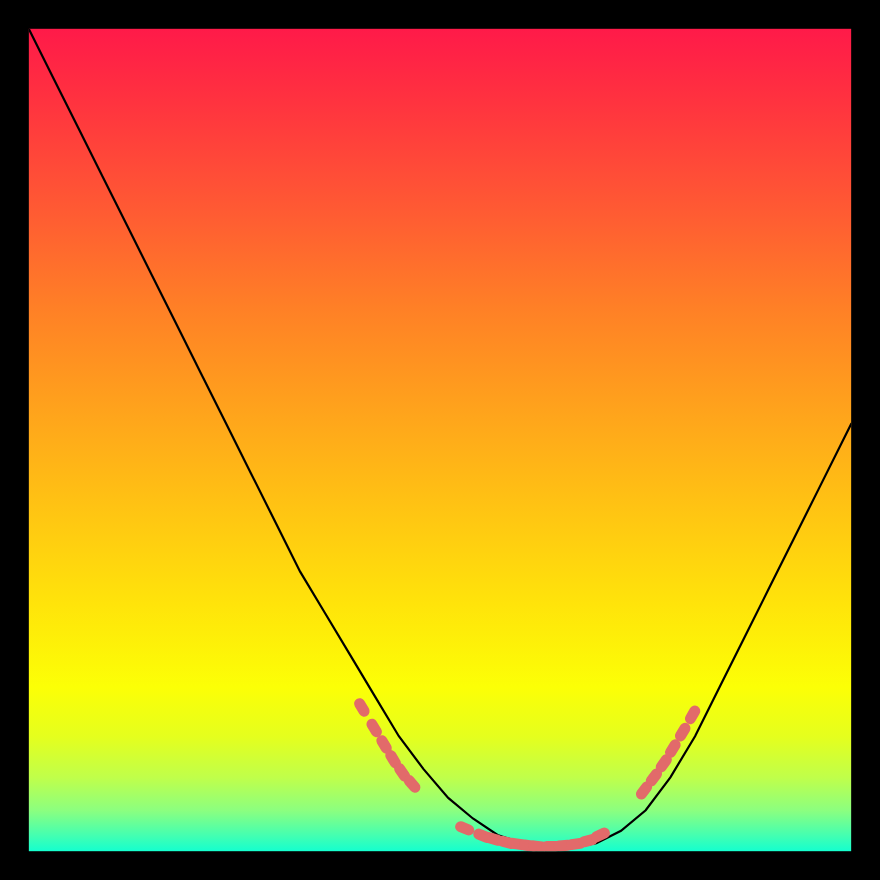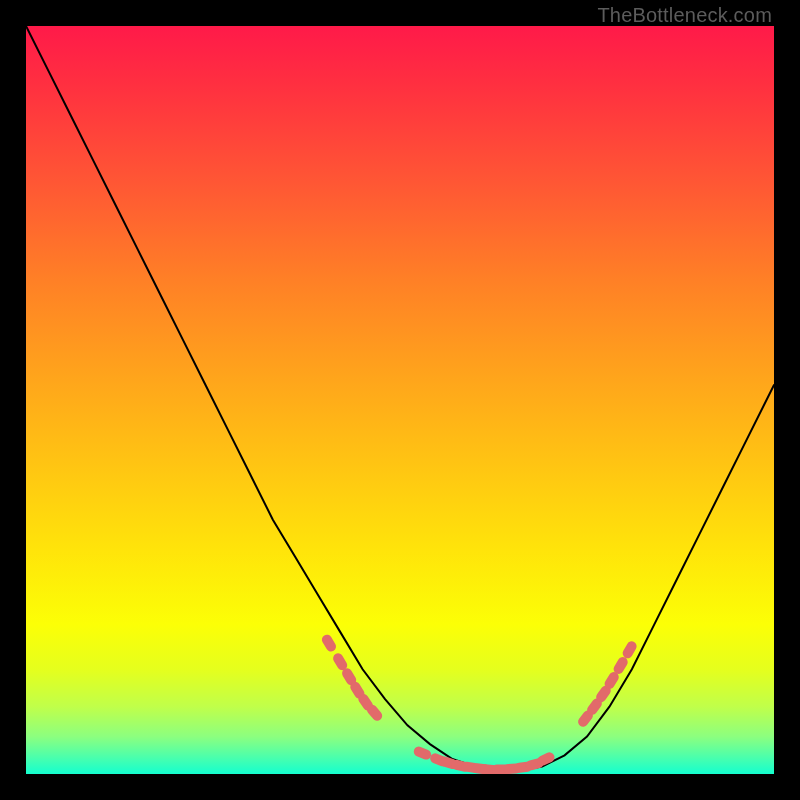--- a/index.html
+++ b/index.html
@@ -94,15 +94,14 @@
           <rect x="550.50" y="687.65" width="18" height="10" rx="5" ry="5" fill="#e26a6a" transform="rotate(-53.1 559.50 692.65)"></rect>
           <rect x="559.48" y="675.68" width="18" height="10" rx="5" ry="5" fill="#e26a6a" transform="rotate(-53.1 568.48 680.68)"></rect>
           <rect x="568.46" y="662.96" width="18" height="10" rx="5" ry="5" fill="#e26a6a" transform="rotate(-54.8 577.46 667.96)"></rect>
           <rect x="576.68" y="649.50" width="18" height="10" rx="5" ry="5" fill="#e26a6a" transform="rotate(-58.6 585.68 654.50)"></rect>
           <rect x="585.66" y="634.54" width="18" height="10" rx="5" ry="5" fill="#e26a6a" transform="rotate(-59.0 594.66 639.54)"></rect>
           <rect x="594.64" y="618.83" width="18" height="10" rx="5" ry="5" fill="#e26a6a" transform="rotate(-60.3 603.64 623.83)"></rect>
         </g>
     </svg>
   </div>
 
-  <div class="watermark">TheBottleneck.com</div>
 
 </div>
 
 </body></html>

